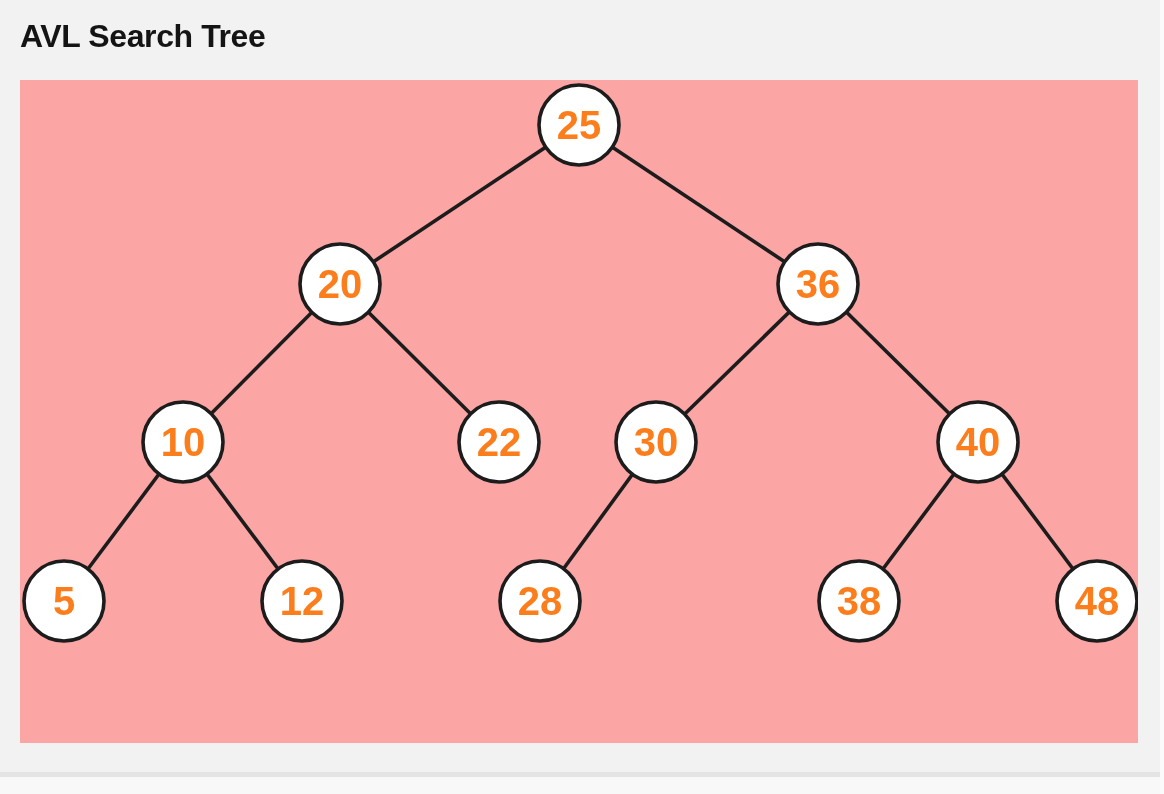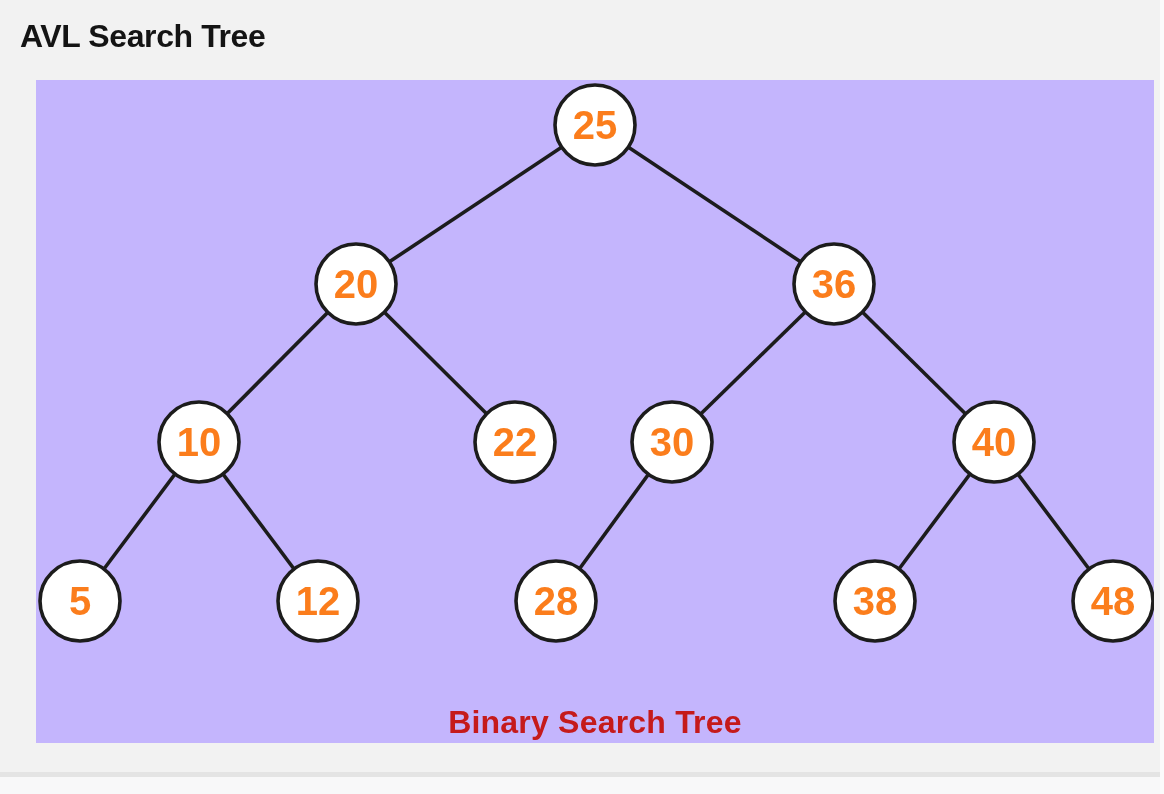--- a/index.html
+++ b/index.html
@@ -18,25 +18,25 @@
     top: 18px;
     margin: 0;
     font-size: 32px;
     font-weight: 700;
     letter-spacing: -0.4px;
     color: #141414;
     text-align: center;
   }
   .panel {
     position: absolute;
-    left: 36px;
+    left: 20px;
     top: 80px;
     width: 1118px;
     height: 663px;
-    background: #c4b5fd;
+    background: #fca5a5;
   }
   .panel svg {
     display: block;
   }
   .tree-edge {
     stroke: #1c1c1c;
     stroke-width: 3.6;
   }
   .tree-circle {
     fill: #ffffff;
@@ -148,18 +148,17 @@
     <g>
       <circle class="tree-circle" cx="839" cy="521" r="40"></circle>
       <text class="tree-label" x="839" y="535" fill="#fb7d1c">38</text>
     </g>
     <g>
       <circle class="tree-circle" cx="1077" cy="521" r="40"></circle>
       <text class="tree-label" x="1077" y="535" fill="#fb7d1c">48</text>
     </g>
   </svg>
 
-  <div class="caption">Binary Search Tree</div>
 </div>
 
 <div class="bottom-divider"></div>
 <div class="bottom-area"></div>
 <div class="scrollbar-track"></div>
 
 </body></html>

